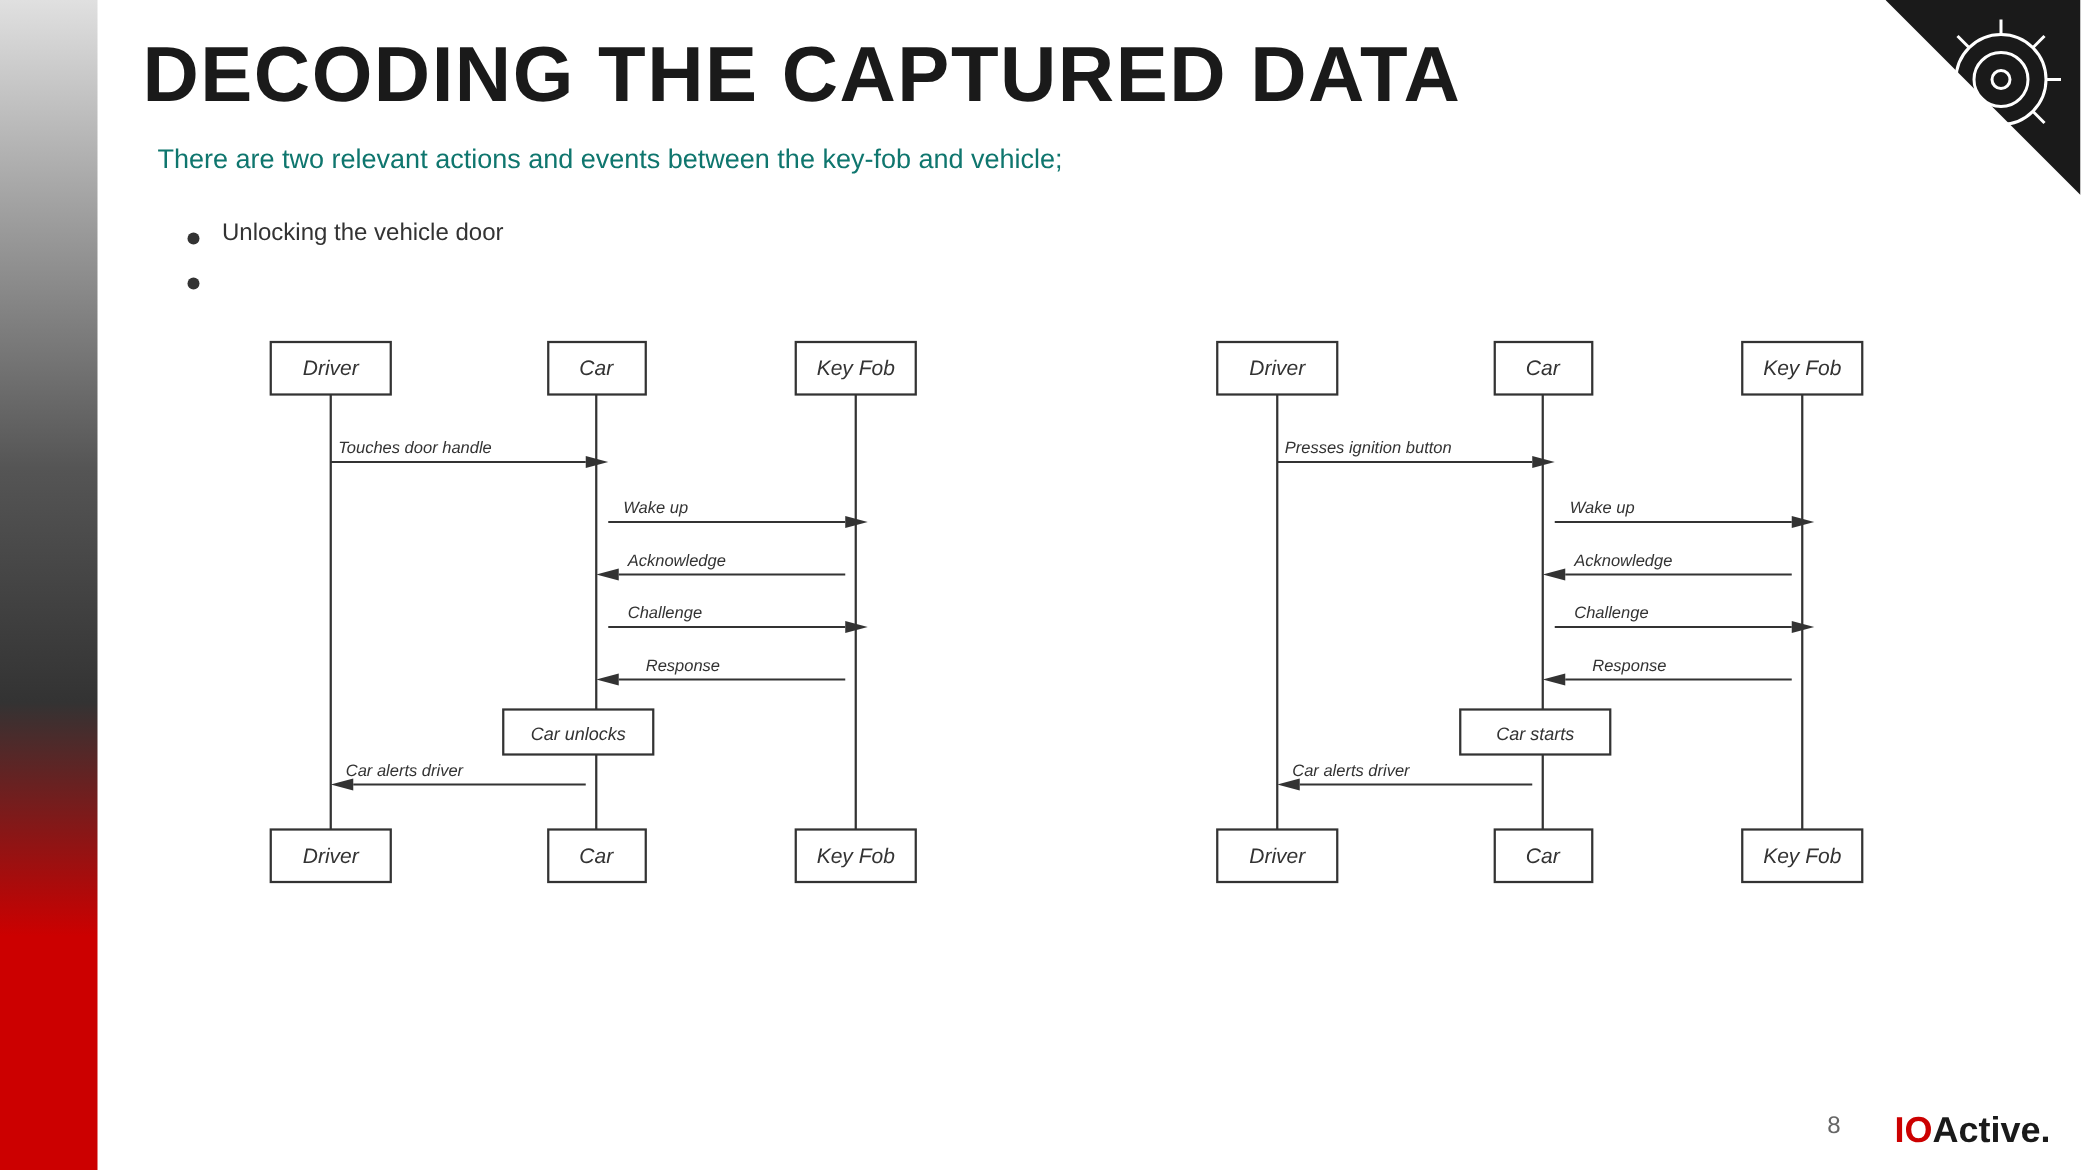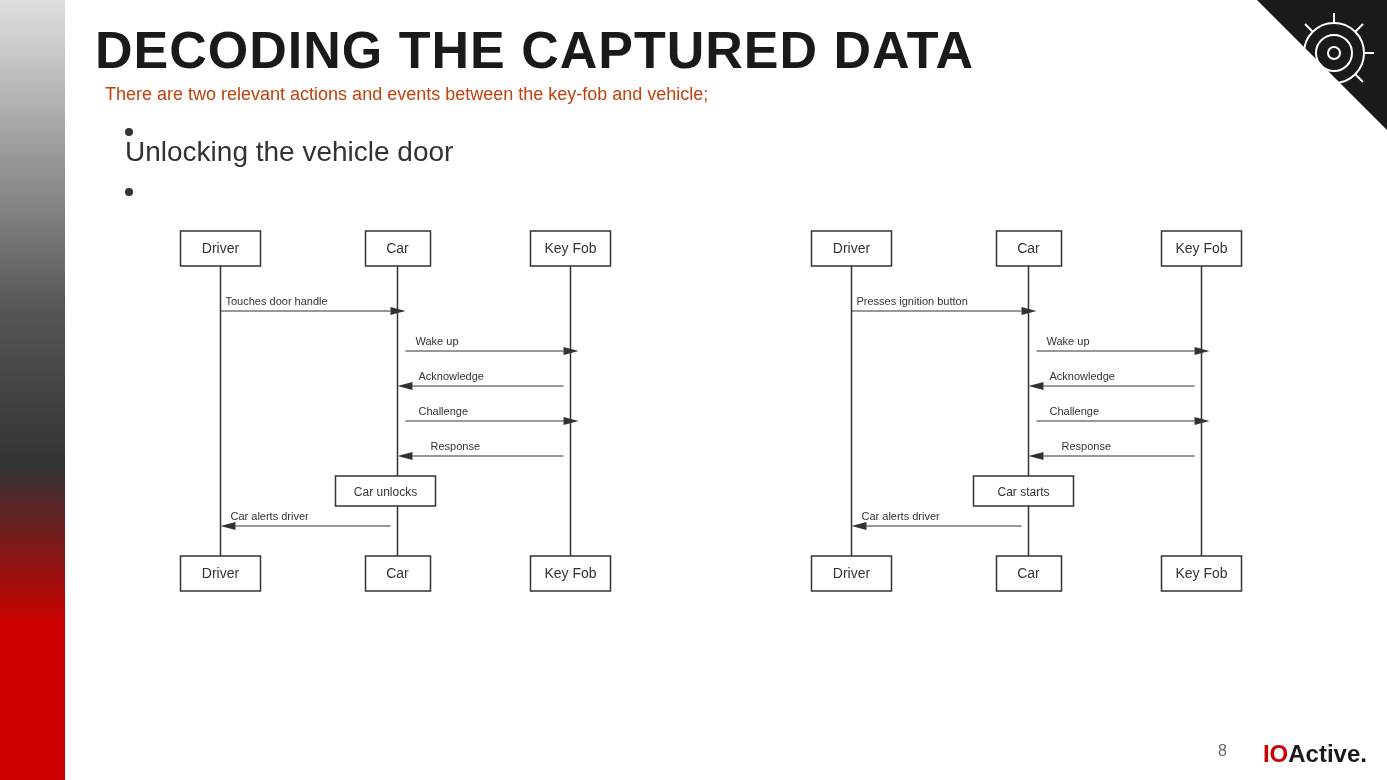--- a/index.html
+++ b/index.html
@@ -54,62 +54,62 @@
       bottom: 0;
       padding: 20px 30px 20px 20px;
     }
 
     
     .page-title {
       font-size: 52px;
       font-weight: 900;
       color: #1a1a1a;
       letter-spacing: 1px;
-      margin-bottom: 4px;
+      margin-bottom: 16px;
       font-family: Arial Black, Arial, sans-serif;
       text-transform: uppercase;
     }
 
     
     .description {
       font-size: 18px;
-      color: #c2410c;
-      margin-bottom: 15px;
+      color: #0f766e;
+      margin-bottom: 30px;
       padding-left: 10px;
     }
 
     
     .bullets {
       padding-left: 30px;
       margin-bottom: 25px;
     }
     .bullet-item {
-      font-size: 28px;
+      font-size: 16px;
       color: #333;
       margin-bottom: 12px;
       display: flex;
       align-items: flex-start;
-      flex-direction: column;
     }
     .bullet-dot {
       display: inline-block;
       width: 8px;
       height: 8px;
       background: #333;
       border-radius: 50%;
       margin-top: 8px;
       margin-right: 15px;
       flex-shrink: 0;
     }
 
     
     .diagrams-container {
       display: flex;
       gap: 20px;
       margin-left: 20px;
+      font-style: italic;
     }
 
     .diagram {
       flex: 1;
       position: relative;
     }
 
     
     .diagram svg {
       width: 100%;

